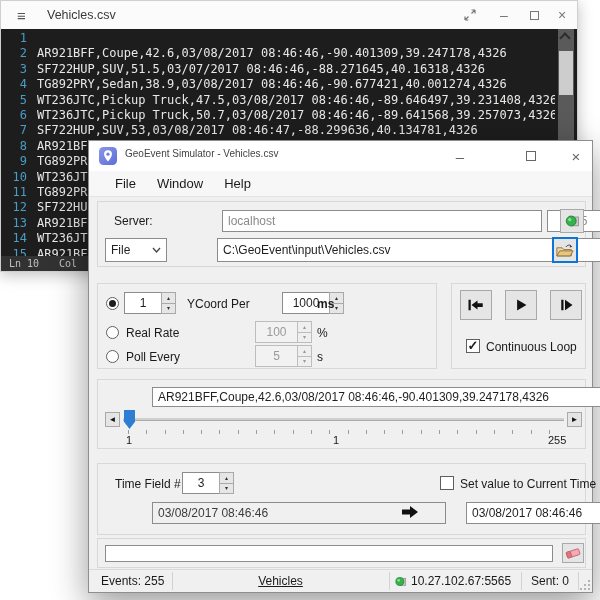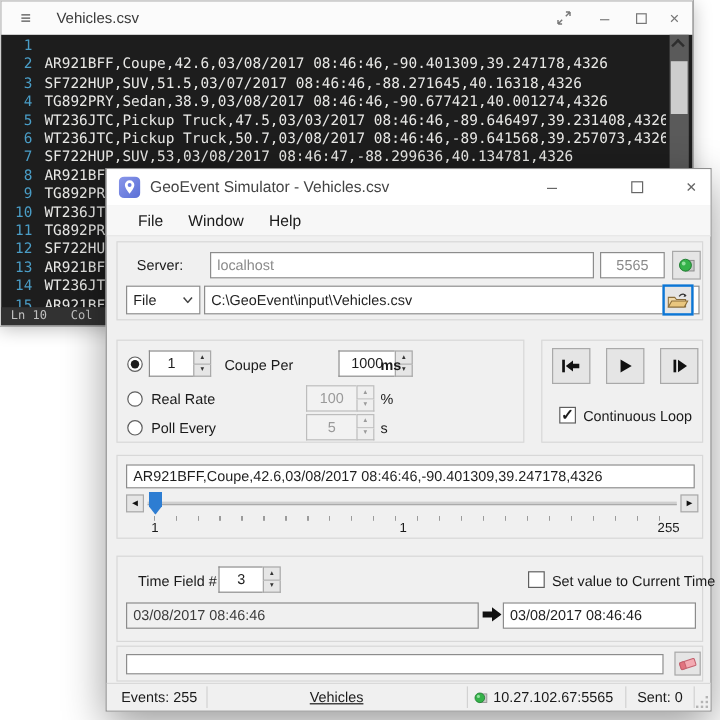--- a/index.html
+++ b/index.html
@@ -31,35 +31,35 @@
   .ed-status { position:absolute; left:0; bottom:0; right:0; height:15px; background:#323232;
                color:#c0c0c0; font-family:"DejaVu Sans Mono", monospace; font-size:10px; }
   .ed-status span { position:absolute; top:2px; }
 
   
   .win-sim { position:absolute; left:88px; top:140px; width:505px; height:453px;
              background:#f0f0f0; border:1px solid #8e8e8e;
              box-shadow:0 12px 34px rgba(0,0,0,.40); z-index:5; }
   .sim-titlebar { position:absolute; left:0; top:0; right:0; height:30px; background:#ffffff; }
   .sim-appicon { position:absolute; left:10px; top:6px; width:18px; height:18px; }
-  .sim-title { position:absolute; left:36px; top:7px; font-size:13px; color:#444; }
+  .sim-title { position:absolute; left:36px; top:7px; font-size:10px; color:#444; }
   .sim-ctl { position:absolute; top:0; width:30px; height:30px; display:flex; align-items:center;
              justify-content:center; color:#666; font-size:15px; }
   .sim-ctl .maxbox { width:10px; height:10px; border:1px solid #666; display:block; }
   .sim-menubar { position:absolute; left:0; top:30px; right:0; height:26px; background:#f7f7f7;
                  border-bottom:1px solid #e4e4e4; display:flex; align-items:center;
                  padding-left:25px; gap:19px; font-size:13px; color:#1a1a1a; }
   .menu-item { padding:2px 1px; }
 
   .grp { position:absolute; border:1px solid #d8d8d8; background:#f0f0f0; }
 
   .lbl { position:absolute; font-size:12px; color:#1a1a1a; white-space:nowrap; }
   .tf  { position:absolute; background:#fff; border:1px solid #8c8c8c; font-size:12px;
          color:#1f1f1f; padding:0 5px; font-family:"Liberation Sans",sans-serif; }
-  input.tf { outline:none; }
+  input.tf { outline:none;margin-left:47px; }
   .tf.graytext { color:#8a8a8a; }
   .tf.grayback { background:#f0f0f0; color:#3c3c3c; }
 
   .btn { position:absolute; background:#e5e5e5; border:1px solid #a9a9a9; display:flex;
          align-items:center; justify-content:center; }
   .btn.focus { border:2px solid #0b76d6; }
 
   
   .spin { position:absolute; display:flex; height:22px; }
   .spin input { flex:1; min-width:0; border:1px solid #8c8c8c; border-right:none; background:#fff;
@@ -117,21 +117,21 @@
         </span>
       <span class="ed-ctl" style="right:0;">×</span>
     </div>
   </div>
 
   <div class="ed-content">
     <div class="ed-line"><span class="ed-ln">1</span></div>
     <div class="ed-line"><span class="ed-ln">2</span><span>AR921BFF,Coupe,42.6,03/08/2017 08:46:46,-90.401309,39.247178,4326</span></div>
     <div class="ed-line"><span class="ed-ln">3</span><span>SF722HUP,SUV,51.5,03/07/2017 08:46:46,-88.271645,40.16318,4326</span></div>
     <div class="ed-line"><span class="ed-ln">4</span><span>TG892PRY,Sedan,38.9,03/08/2017 08:46:46,-90.677421,40.001274,4326</span></div>
-    <div class="ed-line"><span class="ed-ln">5</span><span>WT236JTC,Pickup Truck,47.5,03/03/2017 08:46:46,-89.646497,39.231408,4326</span></div>
+    <div class="ed-line"><span class="ed-ln">5</span><span>WT236JTC,Pickup Truck,47.5,03/08/2017 08:46:46,-89.646497,39.231408,4326</span></div>
     <div class="ed-line"><span class="ed-ln">6</span><span>WT236JTC,Pickup Truck,50.7,03/08/2017 08:46:46,-89.641568,39.257073,4326</span></div>
     <div class="ed-line"><span class="ed-ln">7</span><span>SF722HUP,SUV,53,03/08/2017 08:46:47,-88.299636,40.134781,4326</span></div>
     <div class="ed-line"><span class="ed-ln">8</span><span>AR921BF</span></div>
     <div class="ed-line"><span class="ed-ln">9</span><span>TG892PR</span></div>
     <div class="ed-line"><span class="ed-ln">10</span><span>WT236JT</span></div>
     <div class="ed-line"><span class="ed-ln">11</span><span>TG892PR</span></div>
     <div class="ed-line"><span class="ed-ln">12</span><span>SF722HU</span></div>
     <div class="ed-line"><span class="ed-ln">13</span><span>AR921BF</span></div>
     <div class="ed-line"><span class="ed-ln">14</span><span>WT236JT</span></div>
     <div class="ed-line"><span class="ed-ln">15</span><span>AR921BF</span></div>
@@ -209,21 +209,21 @@
       <input readonly="" value="1" style="">
       <div class="spin-btns">
         <div class="spin-b">
             <span>▴</span>
           </div>
         <div class="spin-b">
             <span>▾</span>
           </div>
       </div>
     </div>
-    <span class="lbl" style="left:89px; top:13px;">Coupe Per</span>
+    <span class="lbl" style="left:89px; top:13px;">YCoord Per</span>
     <div class="spin" style="left:152px; top:8px; width:62px;margin-left:32px;">
       <input readonly="" value="1000" style="">
       <div class="spin-btns">
         <div class="spin-b">
             <span>▴</span>
           </div>
         <div class="spin-b">
             <span>▾</span>
           </div>
       </div>

